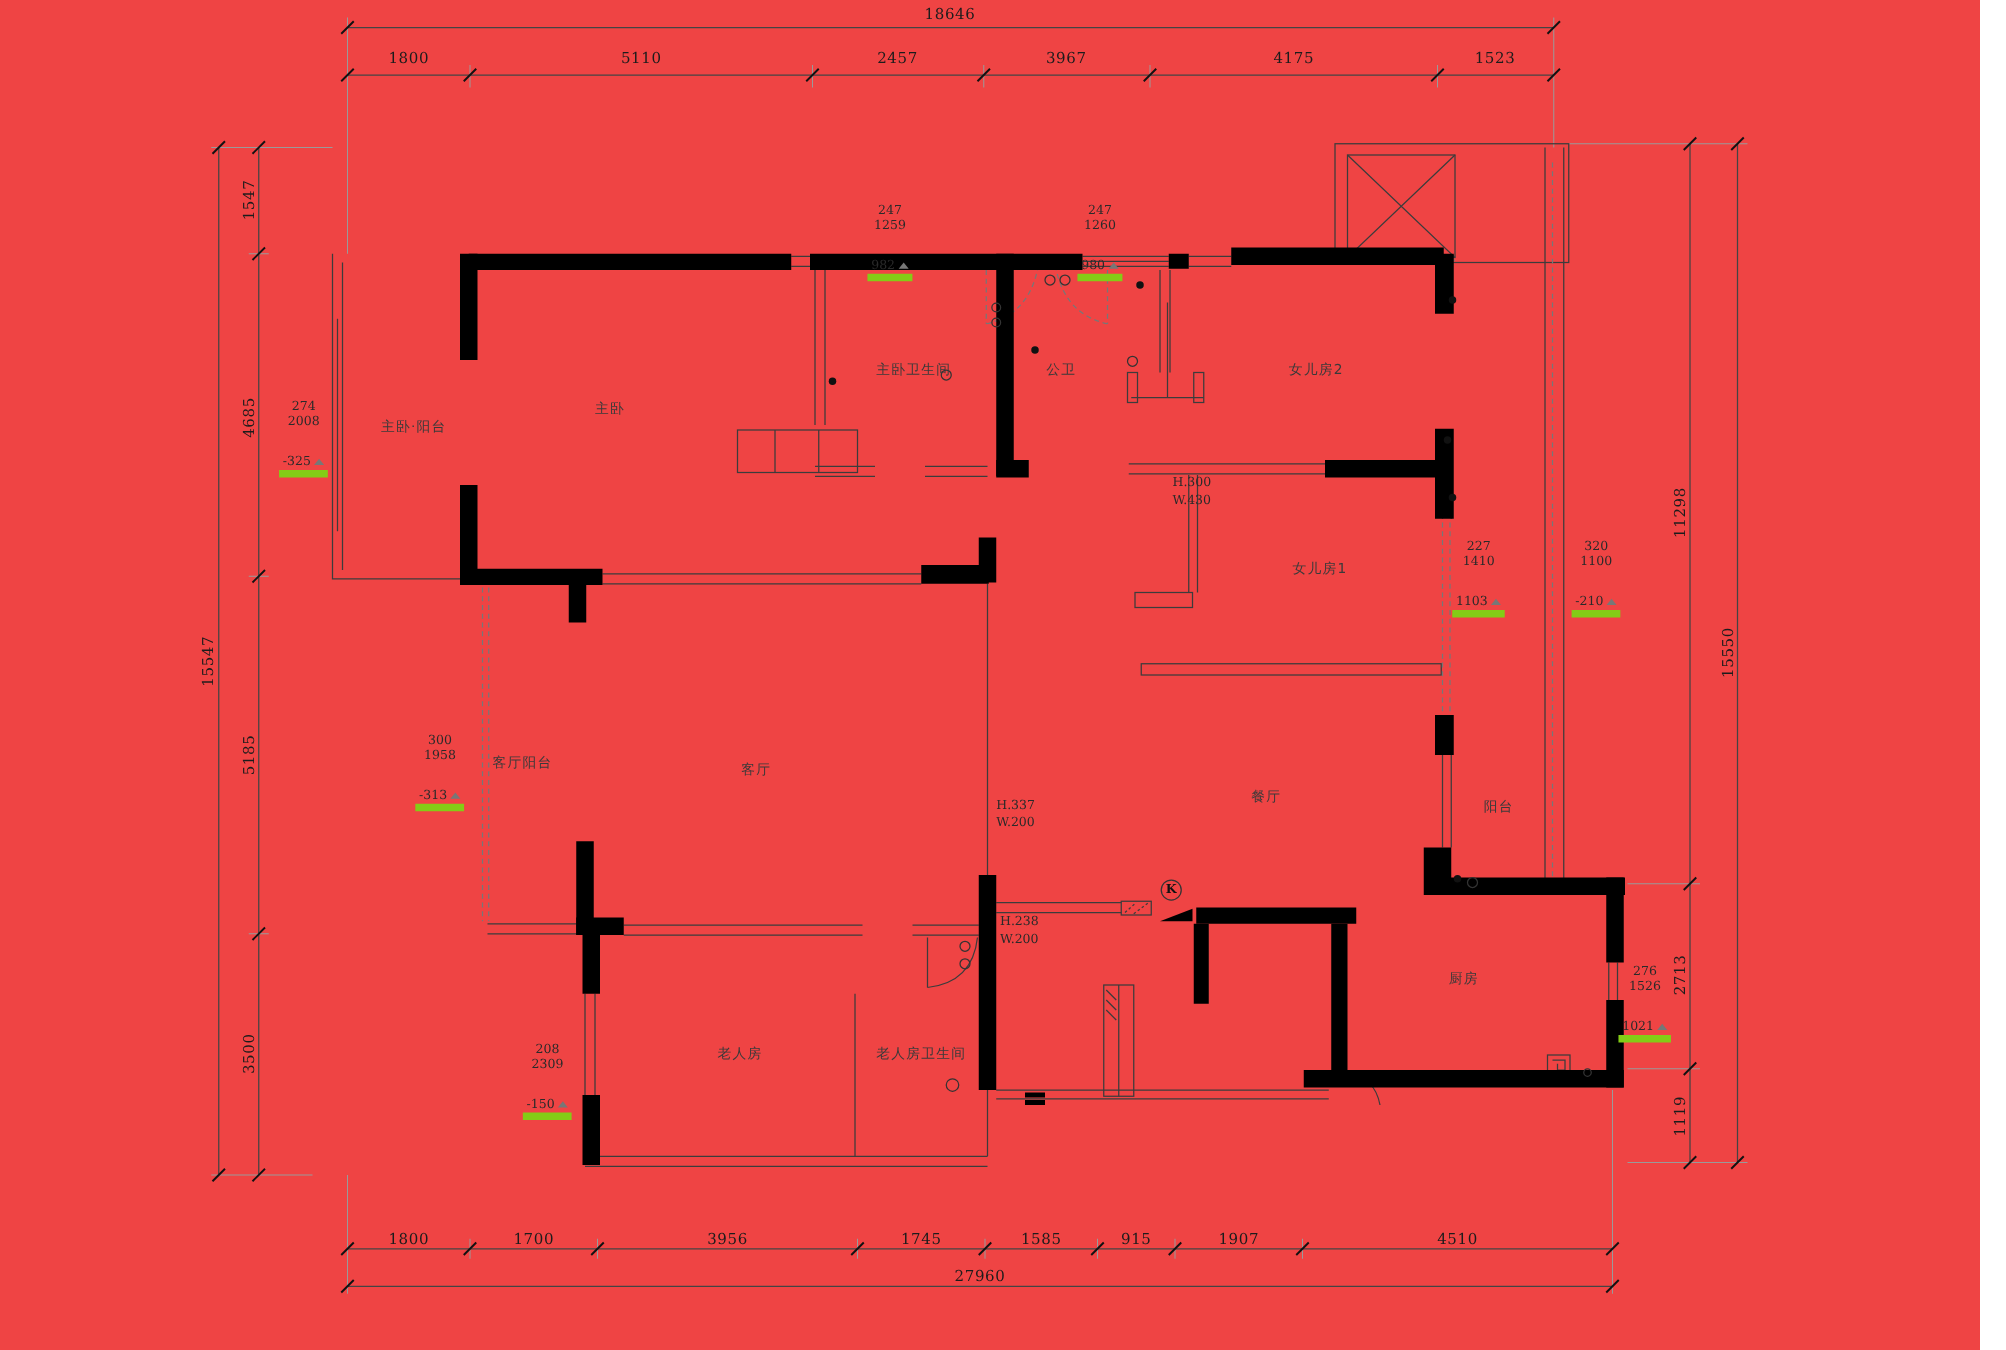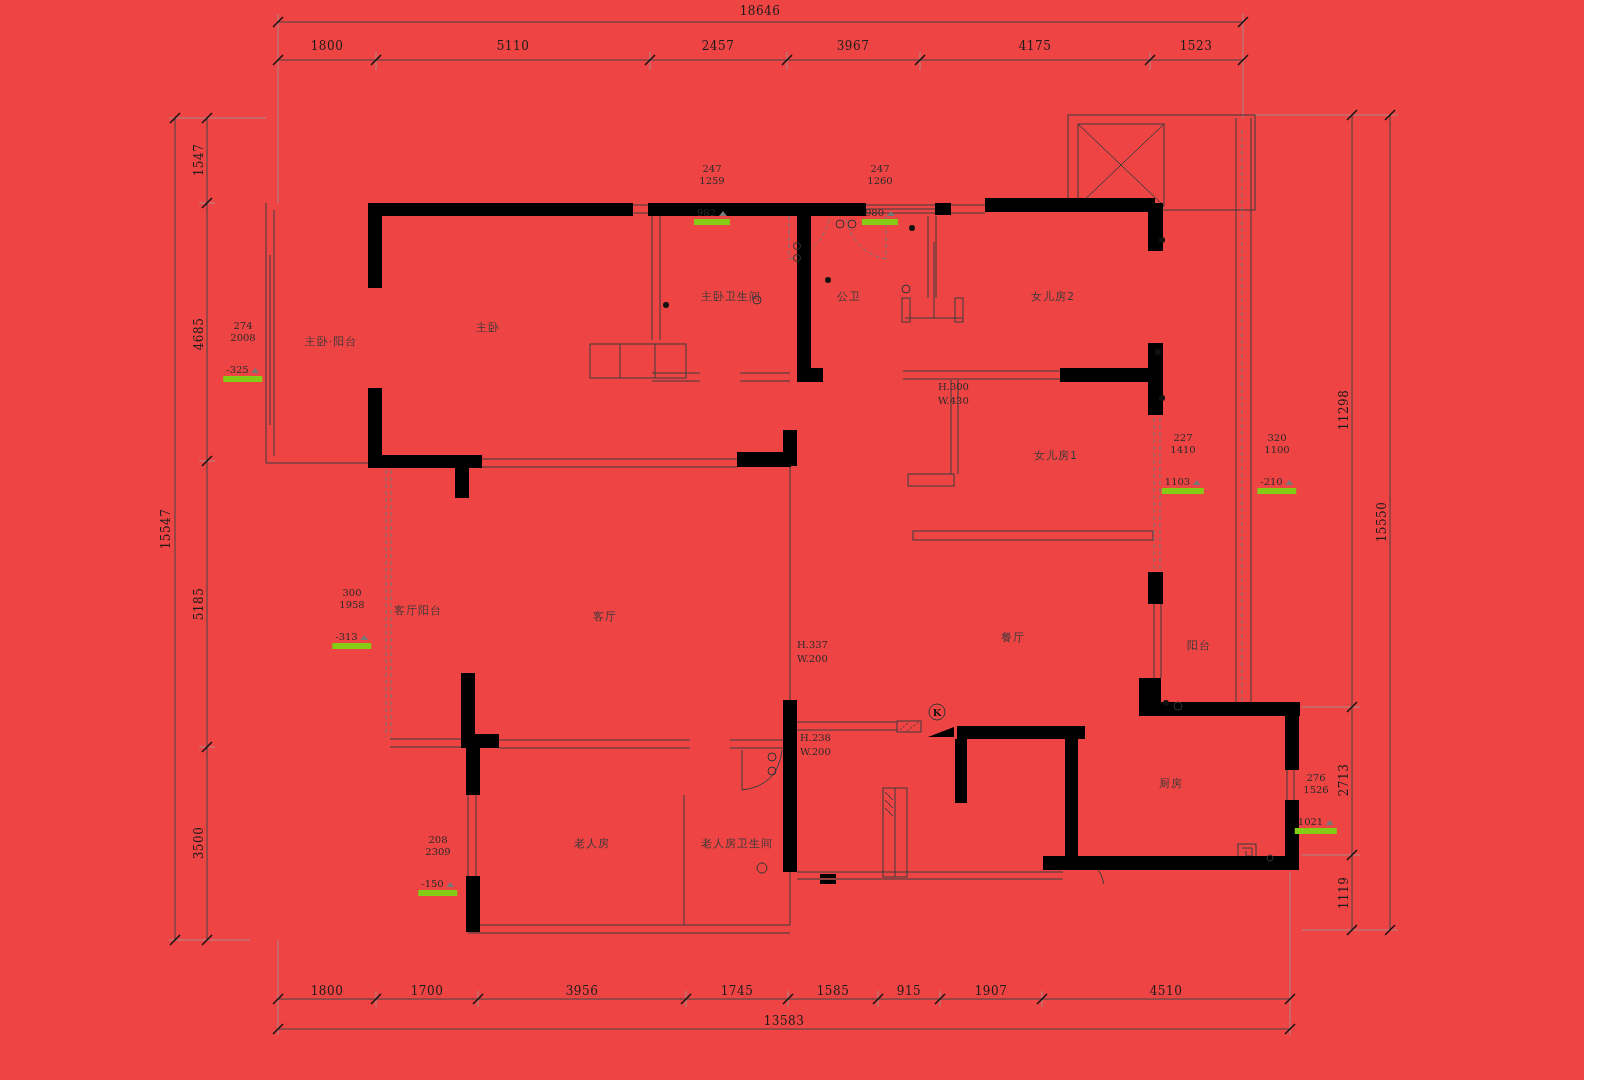--- a/index.html
+++ b/index.html
@@ -255,21 +255,21 @@
 <span class="dim" style="left:1196px;top:46px">1523</span>
 
 <span class="dim" style="left:327px;top:991px">1800</span>
 <span class="dim" style="left:427px;top:991px">1700</span>
 <span class="dim" style="left:582px;top:991px">3956</span>
 <span class="dim" style="left:737px;top:991px">1745</span>
 <span class="dim" style="left:833px;top:991px">1585</span>
 <span class="dim" style="left:909px;top:991px">915</span>
 <span class="dim" style="left:991px;top:991px">1907</span>
 <span class="dim" style="left:1166px;top:991px">4510</span>
-<span class="dim" style="left:784px;top:1021px">13583</span>
+<span class="dim" style="left:784px;top:1021px">27960</span>
 
 <span class="dimv" style="left:166px;top:529px">15547</span>
 <span class="dimv" style="left:199px;top:160px">1547</span>
 <span class="dimv" style="left:199px;top:334px">4685</span>
 <span class="dimv" style="left:199px;top:604px">5185</span>
 <span class="dimv" style="left:199px;top:843px">3500</span>
 
 <span class="dimv" style="left:1344px;top:410px">11298</span>
 <span class="dimv" style="left:1344px;top:780px">2713</span>
 <span class="dimv" style="left:1344px;top:893px">1119</span>

